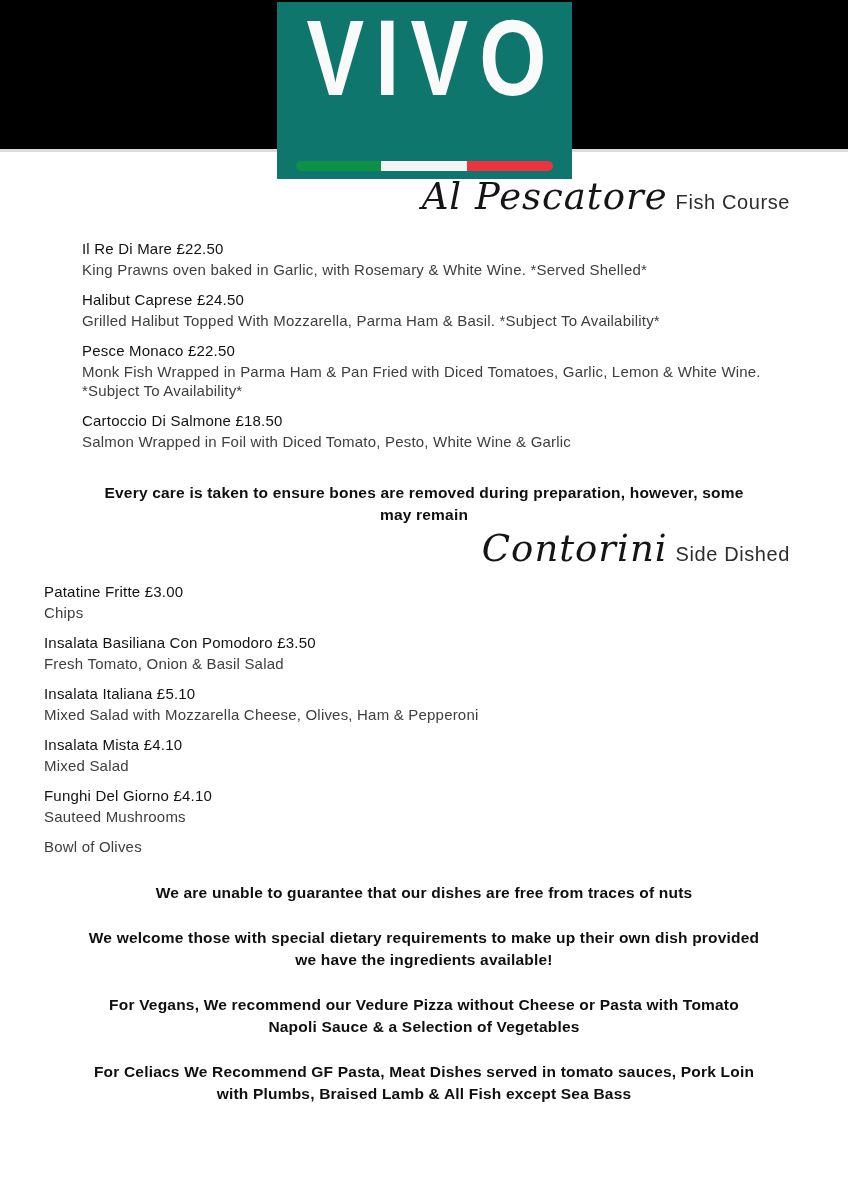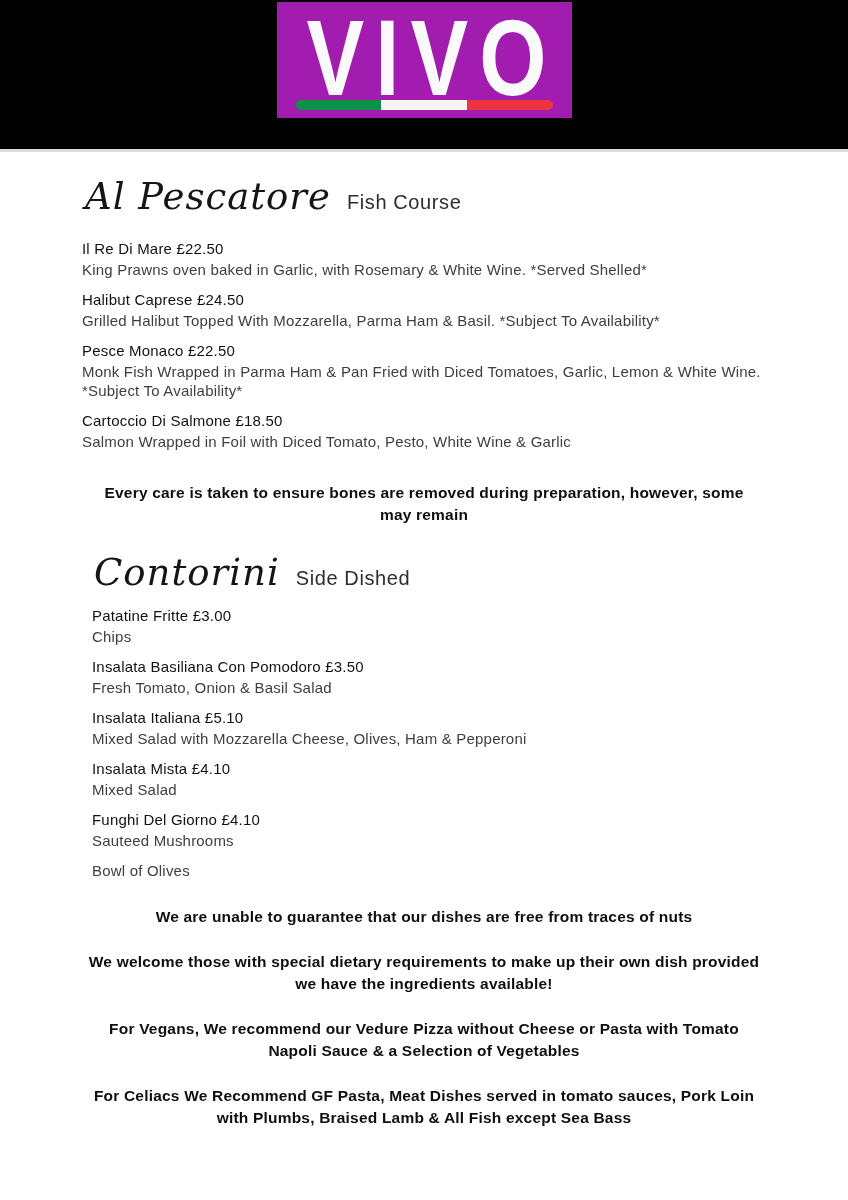--- a/index.html
+++ b/index.html
@@ -11,54 +11,54 @@
     color: #141414;
     position: relative;
   }
   
   .header-bar {
     width: 100%; height: 152px; background: #000000;
     display: flex; justify-content: center;
     border-bottom: 3px solid #dcdcdc;
   }
   .logo-box {
-    width: 295px; height: 116px; margin-top: 2px;
-    background: #a21caf; position: relative;
+    width: 295px; height: 177px; margin-top: 2px;
+    background: #0f766e; position: relative;
   }
   .logo-text {
     position: absolute; top: 6px; left: 0; right: 0;
     text-align: center;
     color: #fafafa; font-weight: 700; font-size: 108px; line-height: 100px;
     letter-spacing: 14px;
     transform: scaleX(0.80);
     transform-origin: center;
     font-family: "Liberation Sans", sans-serif;
   }
   .flag {
     position: absolute; bottom: 8px; left: 19px; right: 19px; height: 10px;
     display: flex; border-radius: 5px; overflow: hidden;
   }
   .flag span { flex: 1 1 0; }
   .flag .g { background: #0d9147; }
   .flag .w { background: #f4f5f3; }
   .flag .r { background: #ec3440; }
 
   
-  .section-heading { display: flex; align-items: baseline; gap: 16px; line-height: 46px; }
+  .section-heading { display: flex; align-items: baseline; gap: 8px; line-height: 46px; justify-content: flex-end; }
   .script-title {
     font-family: "DejaVu Serif", cursive;
     font-style: italic; font-weight: 400;
     font-size: 37px; color: #151515; letter-spacing: 1px;
   }
   .section-sub { font-size: 20px; color: #2d2d2d; letter-spacing: 0.6px; }
 
   
   .fish-section { margin-top: 22px; padding-left: 82px; padding-right: 58px; }
   .fish-section .section-heading { padding-left: 3px; margin-bottom: 14px; }
-  .sides-section { margin-top: 24px; padding-left: 92px; padding-right: 58px; }
+  .sides-section { padding-left: 44px; padding-right: 58px; }
   .sides-section .section-heading { padding-left: 2px; margin-bottom: 5px; }
 
   .menu-item { margin-bottom: 11px; max-width: 690px; }
   .item-name {
     font-weight: 400; font-size: 15px; line-height: 19px;
     color: #121212; letter-spacing: 0.2px; margin-bottom: 2px;
   }
   .item-desc { font-size: 15px; line-height: 19px; color: #3e3e3e; letter-spacing: 0.2px; }
 
   

